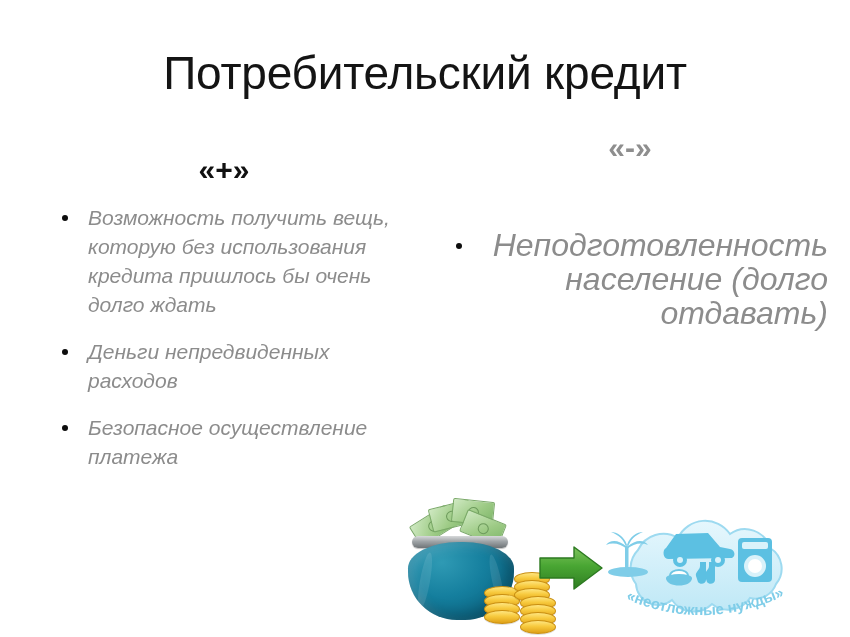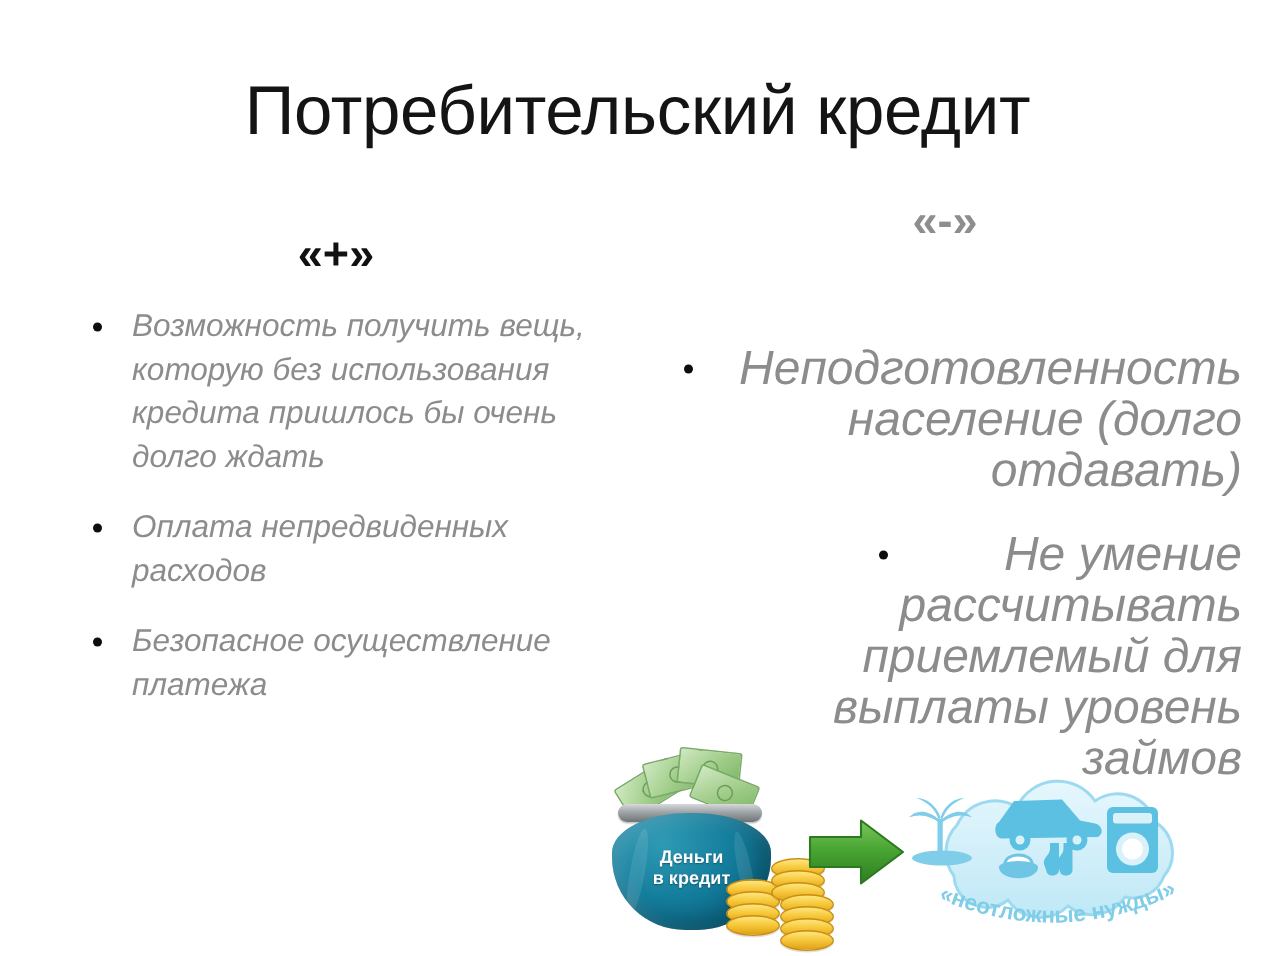--- a/index.html
+++ b/index.html
@@ -244,40 +244,36 @@
   <div class="col col-left">
     <div class="col-heading heading-plus">«+»</div>
 
     <ul class="bullets bullets-left">
       <li>
         <span class="dot"></span>
         <span>Возможность получить вещь, которую без использования кредита пришлось бы очень долго ждать</span>
       </li>
       <li>
         <span class="dot"></span>
-        <span>Оплата непредвиденных расходов</span>
+        <span>Деньги непредвиденных расходов</span>
       </li>
       <li>
         <span class="dot"></span>
         <span>Безопасное осуществление платежа</span>
       </li>
     </ul>
   </div>
 
   <div class="col col-right">
     <div class="col-heading heading-minus">«-»</div>
 
     <ul class="bullets bullets-right">
       <li class="b1">
         <span class="dot"></span>
         <span>Неподготовленность население (долго отдавать)</span>
-      </li>
-      <li class="b2">
-        <span class="dot"></span>
-        <span>Не умение рассчитывать приемлемый для выплаты уровень займов</span>
       </li>
     </ul>
   </div>
 
   <div class="art-purse">
 
     <div class="notes">
       <div class="note n1">
           <i></i>
         </div>
@@ -290,24 +286,20 @@
       <div class="note n4">
           <i></i>
         </div>
     </div>
 
     <div class="clasp"></div>
 
     <div class="purse-body">
       <div class="purse-fold f1"></div>
       <div class="purse-fold f2"></div>
-      <div class="purse-label">
-        <div>Деньги</div>
-        <div>в кредит</div>
-      </div>
     </div>
 
     <div class="coin-stack stack-a">
       <div class="coin" style="top:0px"></div>
       <div class="coin" style="top:8px"></div>
       <div class="coin" style="top:16px"></div>
       <div class="coin" style="top:24px"></div>
     </div>
     <div class="coin-stack stack-b">
       <div class="coin" style="top:0px"></div>

